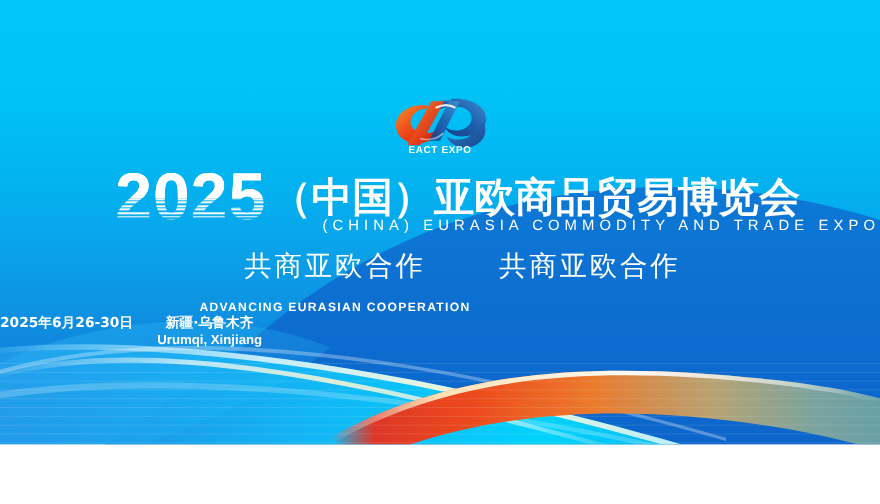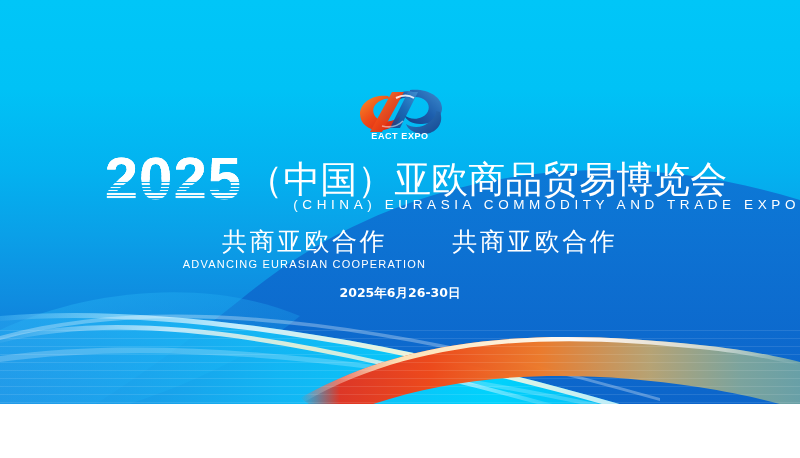--- a/index.html
+++ b/index.html
@@ -78,21 +78,21 @@
     color: #ffffff;
     clip-path: inset(0 0 48% 0);
     padding-right: 2px;
   }
   .cn-title {
     font-family: "DejaVu Sans", "Liberation Sans", sans-serif;
     font-size: 37px;
     line-height: 56px;
     color: #ffffff;
     letter-spacing: 0px;
-    font-weight: 400;
+    font-weight: 700;
     white-space: nowrap;
     margin-left: 2px;
   }
   .en-title {
     position: absolute;
     left: 0; right: 0;
     top: 197px;
     text-align: right;
     font-size: 13.5px;
     letter-spacing: 4.6px;
@@ -114,35 +114,35 @@
   .slogan-cn {
     font-family: "DejaVu Sans", "Liberation Sans", sans-serif;
     font-size: 25px;
     line-height: 28px;
     color: #ffffff;
     letter-spacing: 2.5px;
     white-space: nowrap;
     font-weight: 500;
   }
   .slogan-en {
-    margin-top: 2px;
+    margin-top: 18px;
     font-size: 11px;
     letter-spacing: 1.2px;
     color: #ffffff;
     white-space: nowrap;
-    font-weight: 400;
+    font-weight: 700;
   }
 
   
   .info {
     position: absolute;
     left: 0; right: 0;
     top: 285px;
     display: flex;
-    justify-content: center;
+    justify-content: flex-start;
     gap: 22px;
   }
   .info-col { text-align: center; }
   .info-cn {
     font-family: "DejaVu Sans", "Liberation Sans", sans-serif;
     font-size: 12.5px;
     line-height: 16px;
     color: #ffffff;
     font-weight: bold;
     white-space: nowrap;
@@ -299,15 +299,19 @@
     </div>
     <div class="slogan">
       <div class="slogan-cn">共商亚欧合作</div>
     </div>
   </div>
 
   <div class="info">
     <div class="info-col">
       <div class="info-cn">2025年6月26-30日</div>
     </div>
+    <div class="info-col">
+      <div class="info-cn">新疆·乌鲁木齐</div>
+      <div class="info-en">Urumqi, Xinjiang</div>
+    </div>
   </div>
 
 </div>
 
 </body></html>

